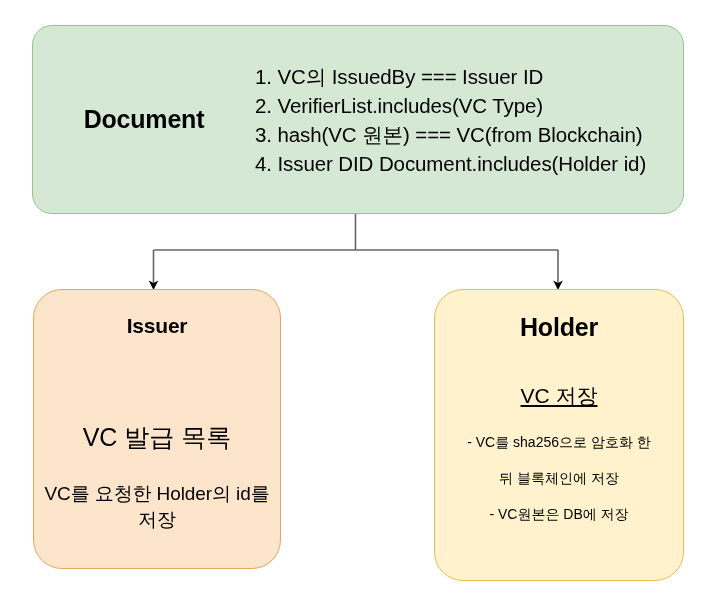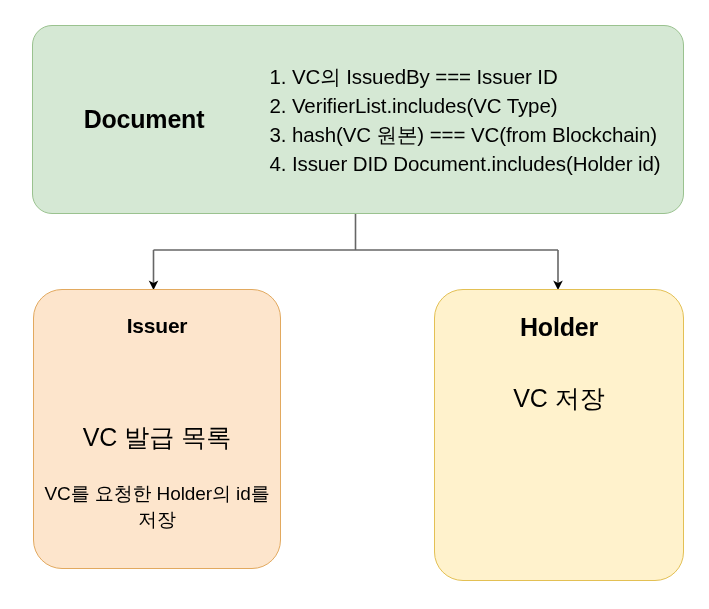--- a/index.html
+++ b/index.html
@@ -57,21 +57,20 @@
     font-size: 25px;
     font-weight: bold;
     letter-spacing: -0.2px;
     line-height: 1.1;
     flex: 0 0 auto;
   }
   .verifier-list {
     flex: 1 1 auto;
     display: flex;
     flex-direction: column;
-    align-items: center;
     justify-content: center;
     padding-right: 8px;
   }
   .verifier-list-inner {
     display: inline-block;
     text-align: left;
   }
   .verifier-list-item {
     font-size: 20.5px;
     line-height: 29px;
@@ -125,22 +124,23 @@
   }
   .holder-title {
     margin-top: 23px;
     font-size: 25px;
     font-weight: bold;
     letter-spacing: -0.2px;
     text-align: right;
   }
   .holder-heading {
     margin-top: 40px;
-    font-size: 25px;
+    font-size: 21px;
     text-align: right;
+    text-decoration: underline;
   }
   .holder-caption {
     margin-top: 14px;
     text-align: center;
     font-size: 14px;
     line-height: 36px;
     width: 100%;
   }
   .holder-caption-line {
     display: block;
@@ -177,15 +177,20 @@
 
   <div class="node node-issuer">
     <div class="issuer-title">Issuer</div>
     <div class="issuer-heading">VC 발급 목록</div>
     <div class="issuer-caption">VC를 요청한 Holder의 id를 저장</div>
   </div>
 
   <div class="node node-holder">
     <div class="holder-title">Holder</div>
     <div class="holder-heading">VC 저장</div>
+    <div class="holder-caption">
+      <span class="holder-caption-line">- VC를 sha256으로 암호화 한</span>
+      <span class="holder-caption-line">뒤 블록체인에 저장</span>
+      <span class="holder-caption-line">- VC원본은 DB에 저장</span>
+    </div>
   </div>
 
 </div>
 
 </body></html>

